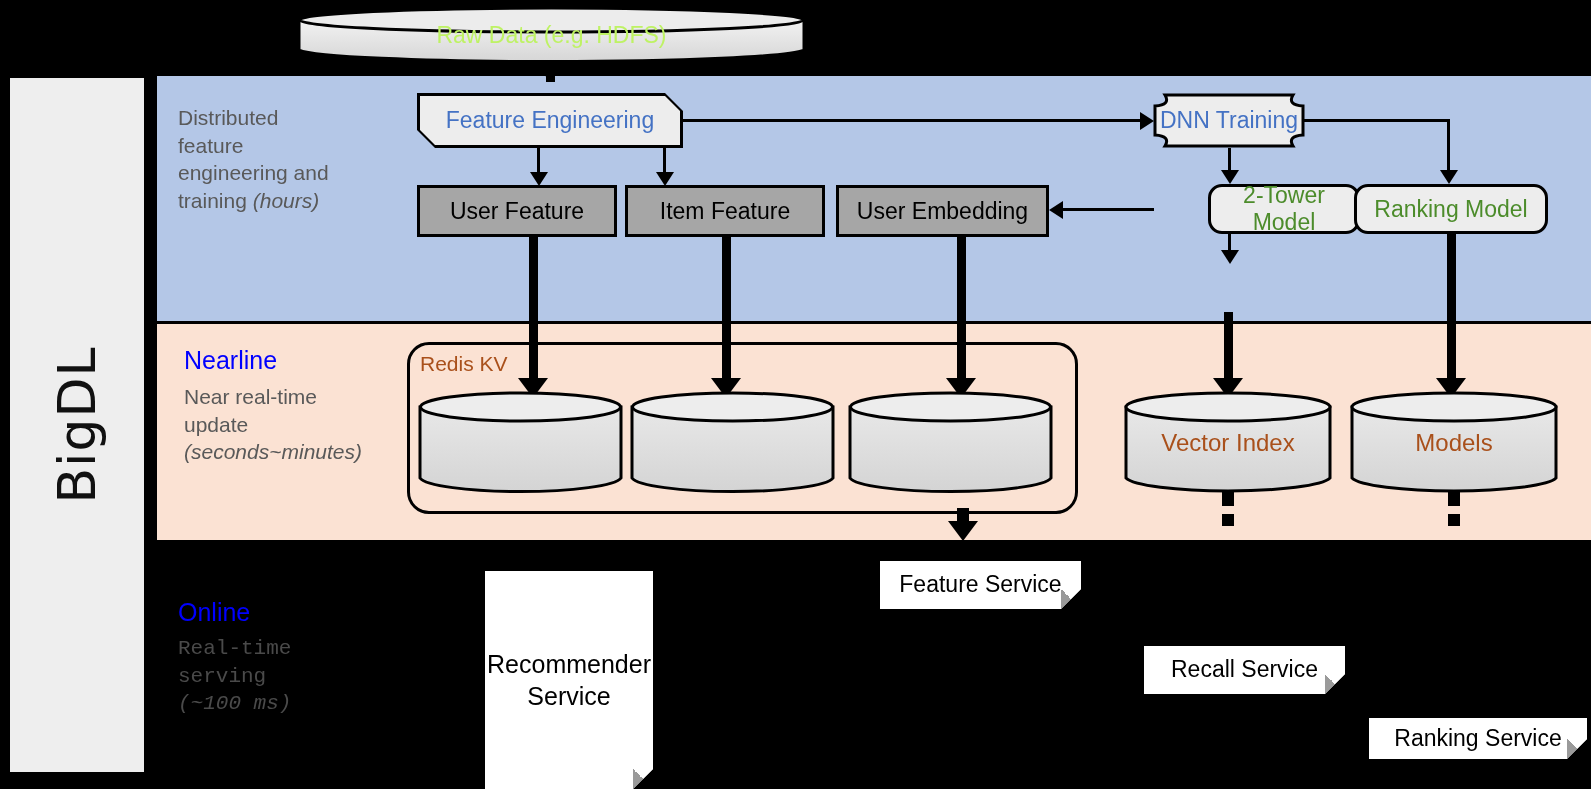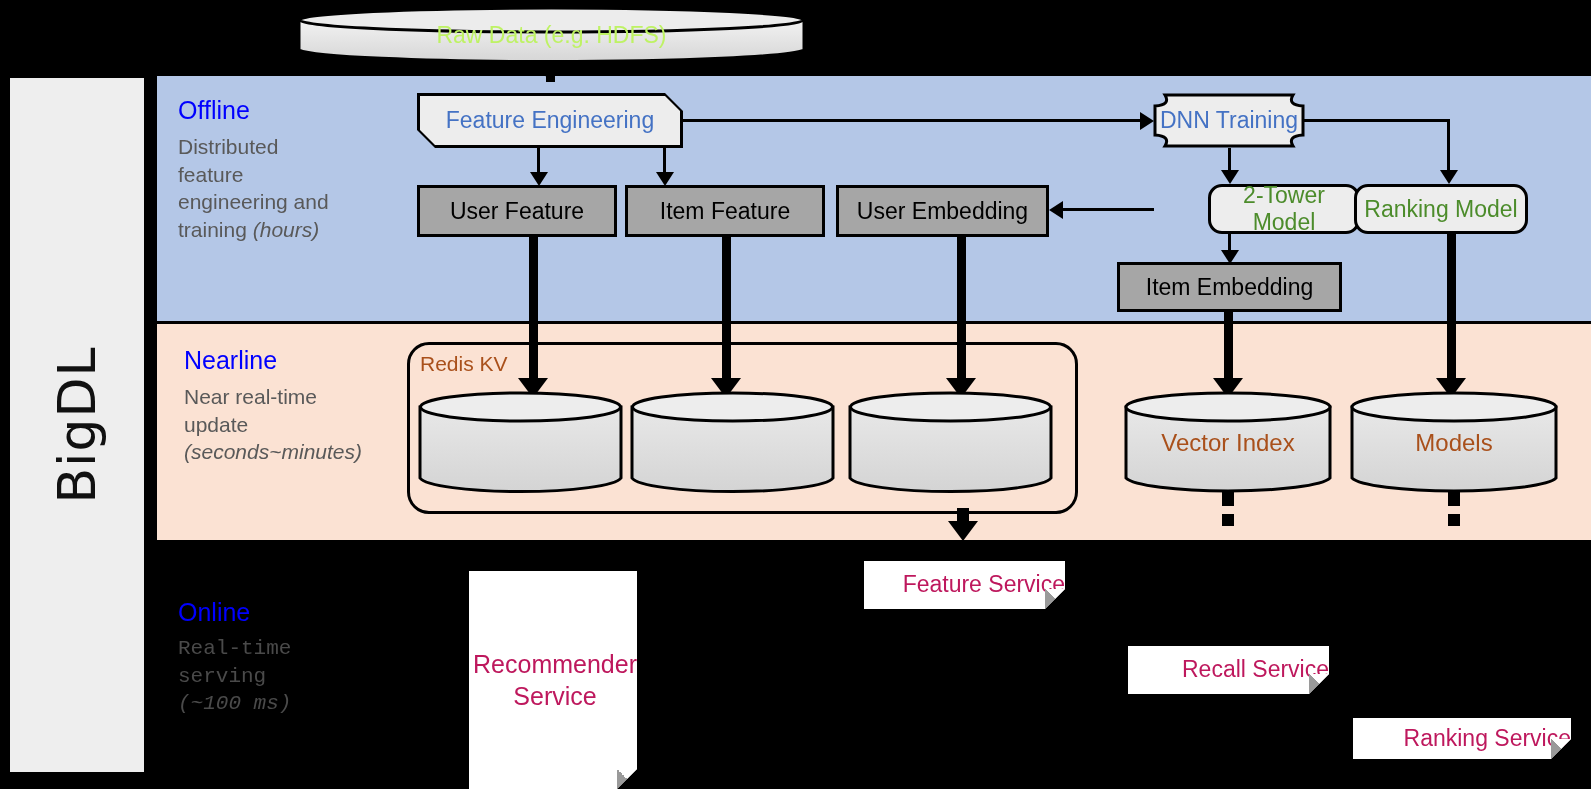--- a/index.html
+++ b/index.html
@@ -122,23 +122,24 @@
     position:absolute;width:0;height:0;
     border-top:9px solid transparent;border-bottom:9px solid transparent;
     border-left:14px solid #000;
   }
   .sqstub{position:absolute;width:12px;height:14px;background:#000;}
   .sqdot{position:absolute;width:12px;height:12px;background:#000;}
 
   
   .note{
     position:absolute;background:#ffffff;
-    display:flex;align-items:center;justify-content:flex-end;
-    color:#be185d;font-size:23px;text-align:center;line-height:1.3;
+    display:flex;align-items:center;justify-content:center;
+    color:#000000;font-size:23px;text-align:center;line-height:1.3;
     clip-path:polygon(0 0, 100% 0, 100% calc(100% - 20px), calc(100% - 20px) 100%, 0 100%);
+    margin-left:16px;
   }
   .note .fold{
     position:absolute;right:0;bottom:0;width:20px;height:20px;
     background:linear-gradient(225deg,#ffffff 0 50%, #9a9a9a 50% 100%);
   }
   #note-recommender{font-size:25px;}
 </style>
 </head>
 <body>
 
@@ -146,21 +147,20 @@
 
   <div class="band" id="band-offline"></div>
   <div class="band" id="band-nearline"></div>
   <div class="band" id="band-online"></div>
 
   <div id="bigdl-panel">
     <div id="bigdl-label">BigDL</div>
   </div>
 
   <div class="label-block" id="lbl-offline">
-    <div class="band-title">Offline</div>
     <div class="band-sub">
       <span>Distributed</span><br>
       <span>feature</span><br>
       <span>engineering and</span><br>
       <span>training </span><i>(hours)</i>
     </div>
   </div>
 
   <div class="label-block" id="lbl-nearline">
     <div class="band-title">Nearline</div>
@@ -223,37 +223,34 @@
 
   <div class="vline thin" style="left:537px;top:148px;height:28px;"></div>
   <div class="arrowhead-down" style="left:530px;top:172px;"></div>
 
   <div class="vline thin" style="left:663px;top:148px;height:28px;"></div>
   <div class="arrowhead-down" style="left:656px;top:172px;"></div>
 
   <div class="box proc-box rounded green" style="left:1208px;top:184px;width:152px;height:50px;">
     <span>2-Tower Model</span>
   </div>
-  <div class="box proc-box rounded green" style="left:1354px;top:184px;width:174px;height:50px;">
+  <div class="box proc-box rounded green" style="left:1354px;top:184px;width:194px;height:50px;">
     <span>Ranking Model</span>
   </div>
 
   <div class="vline thin" style="left:1228px;top:148px;height:26px;"></div>
   <div class="arrowhead-down" style="left:1221px;top:170px;"></div>
 
   <div class="hline" style="left:1303px;top:119px;width:147px;"></div>
   <div class="vline thin" style="left:1447px;top:119px;height:55px;"></div>
   <div class="arrowhead-down" style="left:1440px;top:170px;"></div>
 
   <div class="hline" style="left:1062px;top:208px;width:92px;"></div>
   <div class="arrowhead-left" style="left:1049px;top:201px;"></div>
 
-  <div class="box gray-box" style="left:1117px;top:262px;width:225px;height:50px;">
-    <span>Item Embedding</span>
-  </div>
   <div class="vline thin" style="left:1228px;top:234px;height:20px;"></div>
   <div class="arrowhead-down" style="left:1221px;top:250px;"></div>
 
   <div class="vline thick" style="left:529px;top:237px;height:148px;"></div>
   <div class="arrowhead-down big" style="left:518px;top:378px;"></div>
 
   <div class="vline thick" style="left:722px;top:237px;height:148px;"></div>
   <div class="arrowhead-down big" style="left:711px;top:378px;"></div>
 
   <div class="vline thick" style="left:957px;top:237px;height:148px;"></div>

